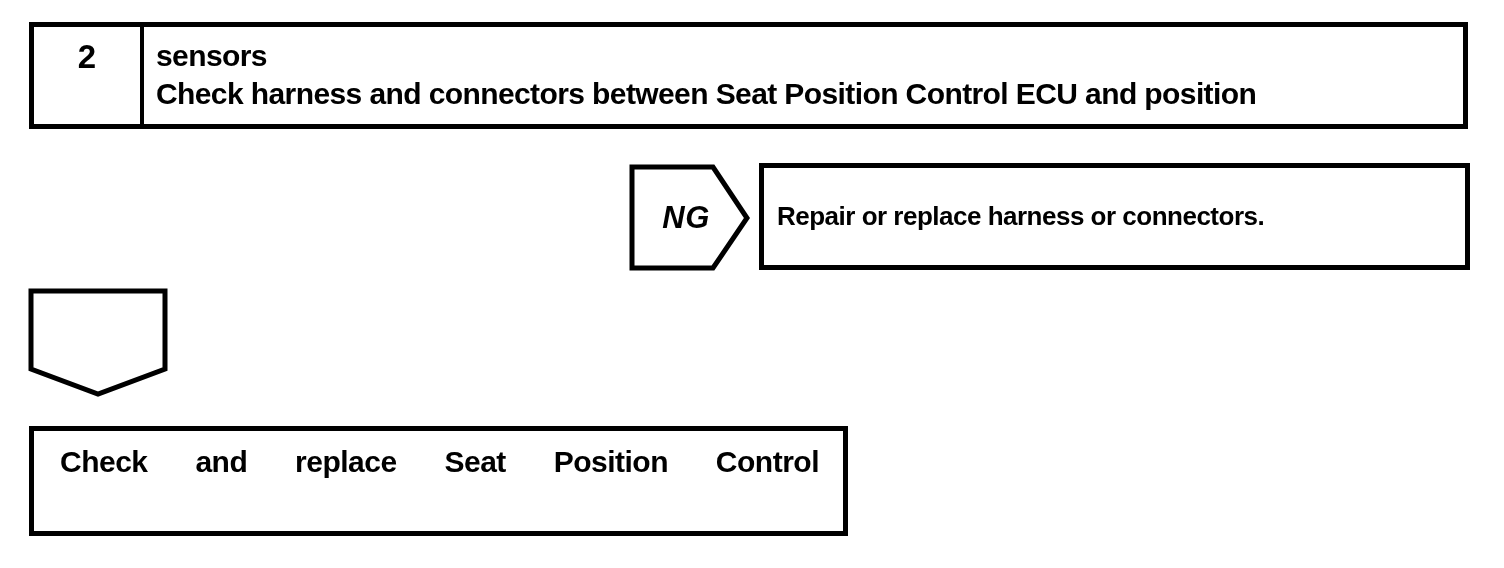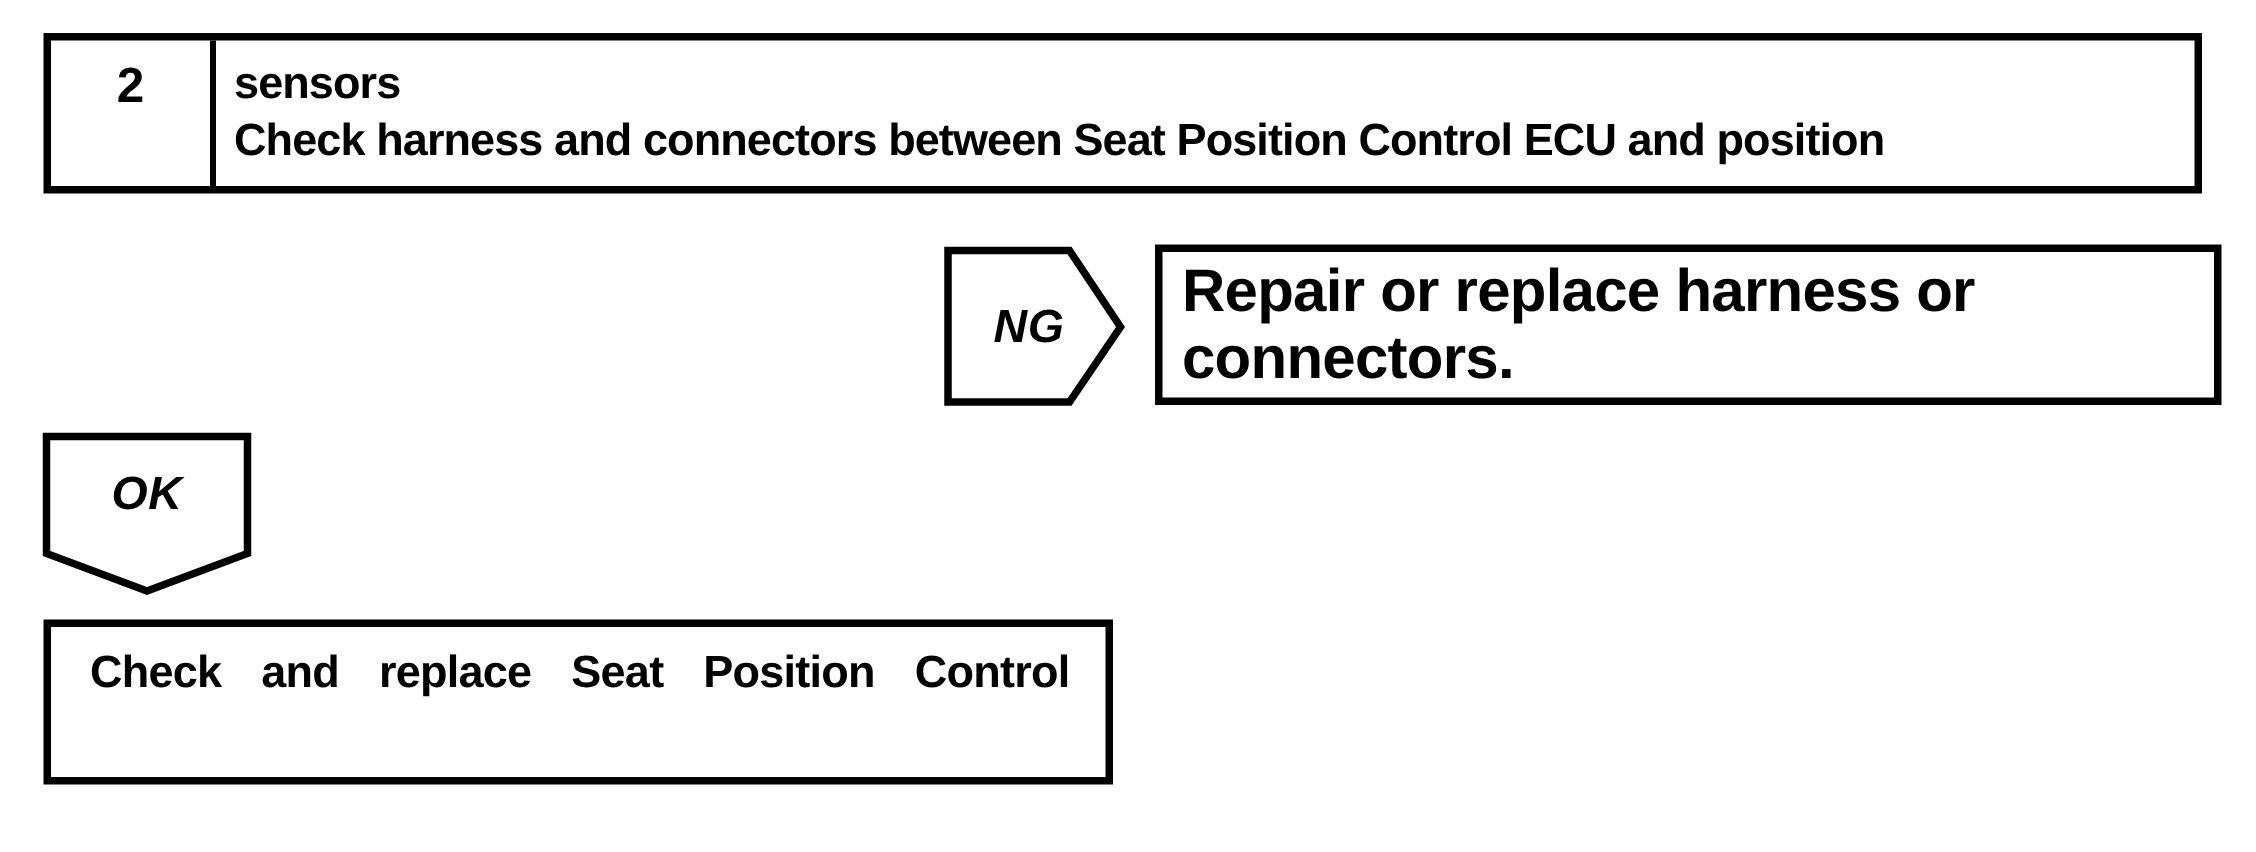--- a/index.html
+++ b/index.html
@@ -85,29 +85,28 @@
     left: 759px;
     top: 163px;
     width: 711px;
     height: 107px;
     border: 5px solid #000;
     box-sizing: border-box;
     background: #fff;
     display: flex;
     align-items: center;
     padding-left: 13px;
-    font-size: 40px;
+    font-size: 26px;
     letter-spacing: -0.5px;
-    margin-left: 11px;
   }
   .resultbox {
     position: absolute;
     left: 29px;
-    top: 413px;
-    width: 713px;
+    top: 426px;
+    width: 819px;
     height: 110px;
     border: 5px solid #000;
     box-sizing: border-box;
     background: #fff;
     padding: 13px 24px 0 26px;
     font-size: 30px;
     line-height: 35px;
     letter-spacing: -0.5px;
   }
   .jline {
@@ -138,20 +137,19 @@
   </div>
 
   <div class="actionbox">
     <span>Repair or replace harness or connectors.</span>
   </div>
 
   <div class="shape ok-shape">
     <svg width="140" height="110" viewBox="0 0 140 110">
       <polygon points="3,3 137,3 137,81 70,106 3,81" fill="#ffffff" stroke="#000000" stroke-width="5" stroke-linejoin="miter"></polygon>
     </svg>
-    <div class="shape-label">OK</div>
   </div>
 
   <div class="resultbox">
     <span class="jline">Check and replace Seat Position Control</span>
   </div>
 
 </div>
 
 </body></html>

